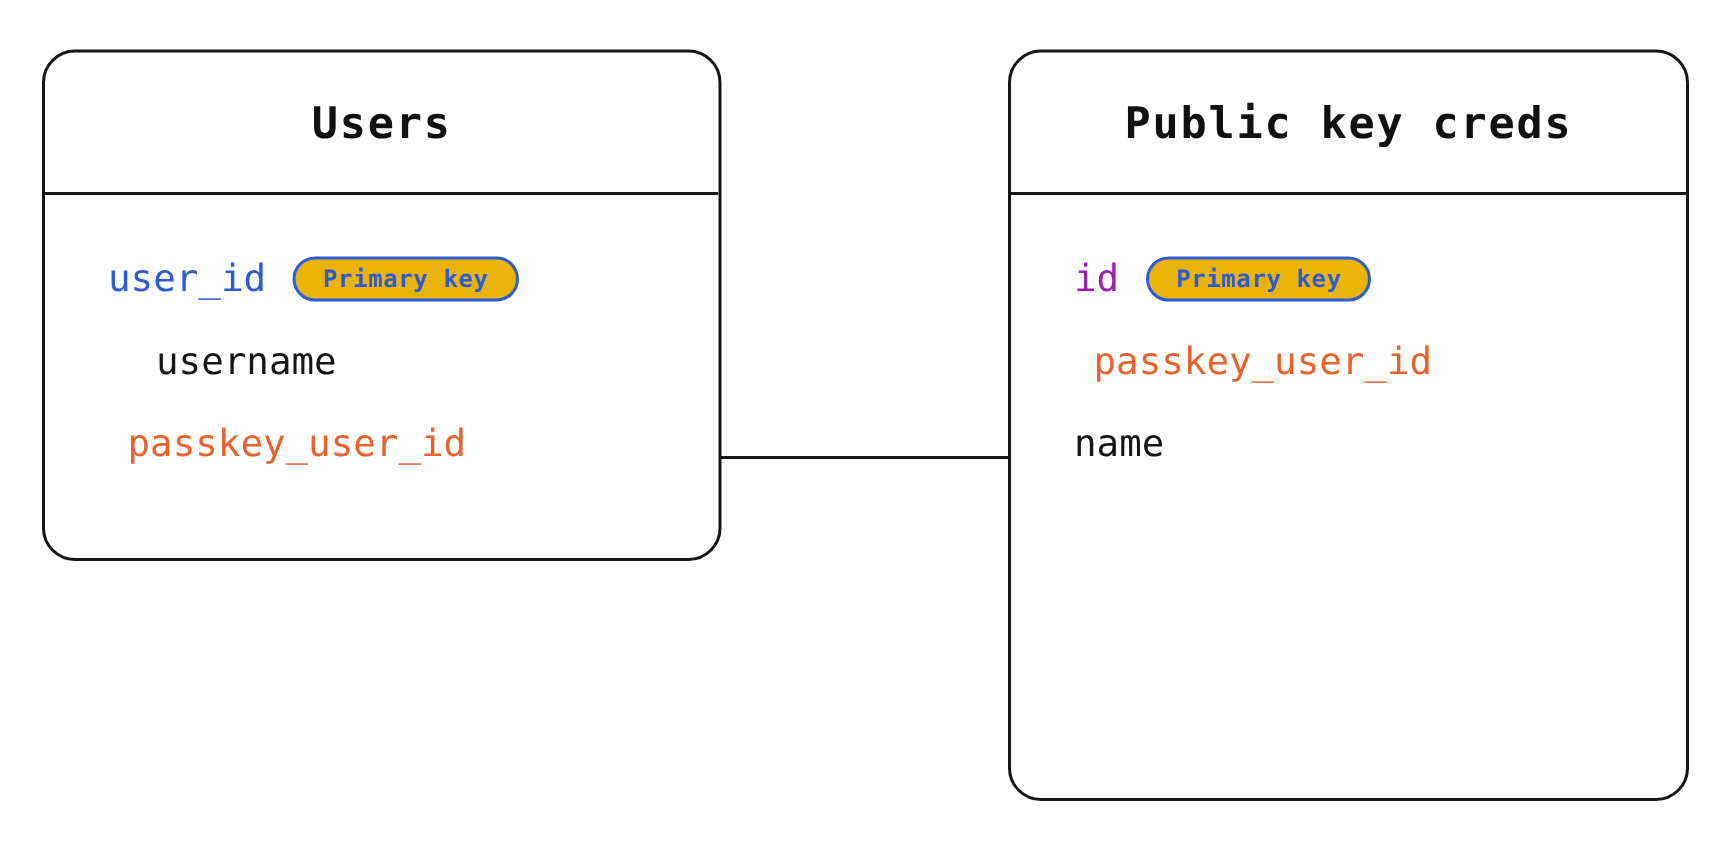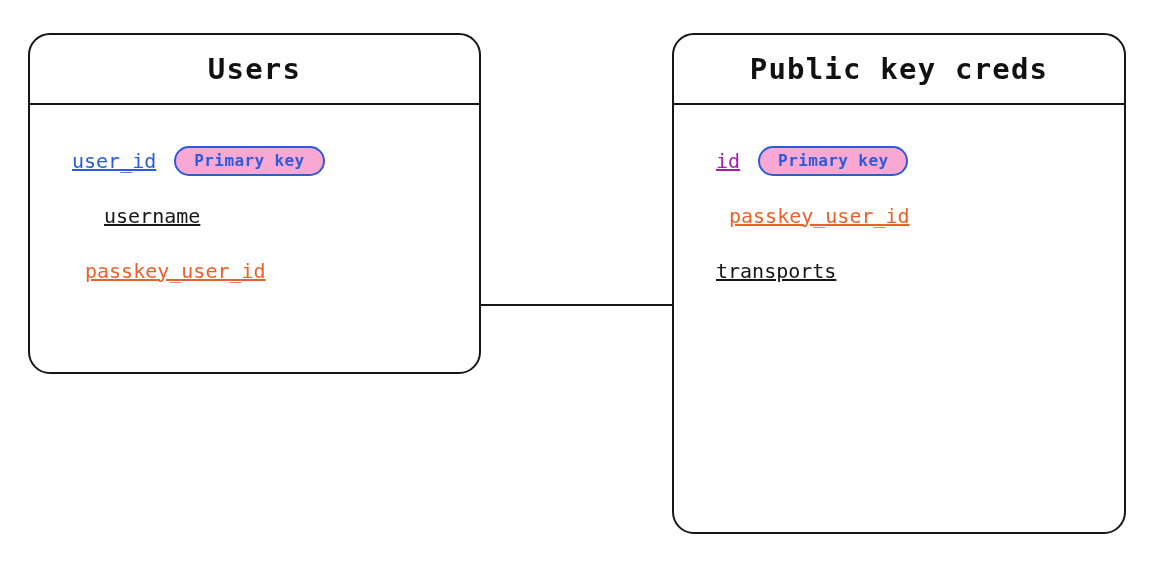--- a/index.html
+++ b/index.html
@@ -26,21 +26,21 @@
     position: absolute;
     box-sizing: border-box;
     background: #ffffff;
     border: 2px solid #161616;
     border-radius: 22px;
     overflow: hidden;
   }
 
   .entity-header {
     box-sizing: border-box;
-    height: 70px;
+    height: 95px;
     display: flex;
     align-items: center;
     justify-content: center;
     border-bottom: 2px solid #161616;
   }
 
   .entity-title {
     font-family: "DejaVu Sans Mono", "Liberation Mono", monospace;
     font-weight: 700;
     font-size: 29px;
@@ -56,26 +56,25 @@
   .field-row {
     height: 55px;
     display: flex;
     align-items: center;
     padding-left: 42px;
     box-sizing: border-box;
   }
 
   .field-name {
     font-family: "DejaVu Sans Mono", "Liberation Mono", monospace;
-    font-size: 20px;
+    font-size: 25px;
     line-height: 1;
     letter-spacing: 0px;
     color: #161616;
     white-space: nowrap;
-    text-decoration: underline;
   }
   .field-name.pk   { color: #2d5bd7; }
   .field-name.fk   { color: #e8622c; margin-left: 13px; }
 
   
   .pk-badge {
     margin-left: 18px;
     display: inline-flex;
     align-items: center;
     justify-content: center;
@@ -83,21 +82,21 @@
     padding: 0 18px;
     box-sizing: border-box;
     border: 2px solid #1d4ed8;
     border-radius: 999px;
     color: #2d5bd7;
     font-family: "DejaVu Sans Mono", "Liberation Mono", monospace;
     font-weight: 700;
     font-size: 16px;
     letter-spacing: 0.4px;
     white-space: nowrap;
-    background: #f9a8d4;
+    background: #eab308;
   }
 
   
   .connector {
     position: absolute;
     background: #161616;
   }
 </style>
 </head>
 <body>
@@ -127,17 +126,17 @@
       </div>
       <div class="entity-body">
         <div class="field-row">
           <span class="field-name pk" style="color: #a21caf;">id</span>
           <span class="pk-badge" style="color: rgb(45, 91, 215); border-color: rgb(45, 91, 215);">Primary key</span>
         </div>
         <div class="field-row">
           <span class="field-name fk" style="color: rgb(232, 98, 44);">passkey_user_id</span>
         </div>
         <div class="field-row">
-          <span class="field-name" style="color: rgb(22, 22, 22);">transports</span>
+          <span class="field-name" style="color: rgb(22, 22, 22);">name</span>
         </div>
       </div>
     </div>
   </div>
 
 </body></html>

